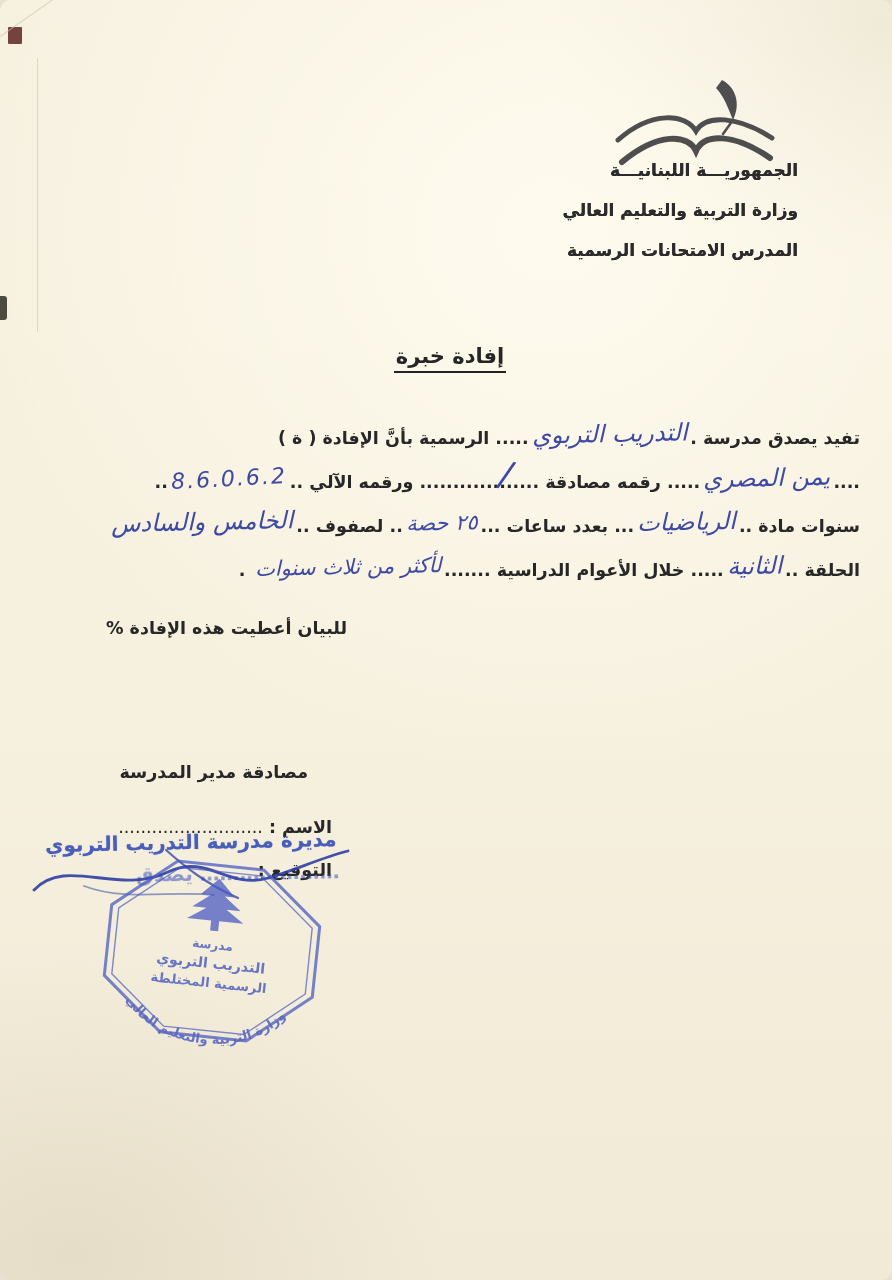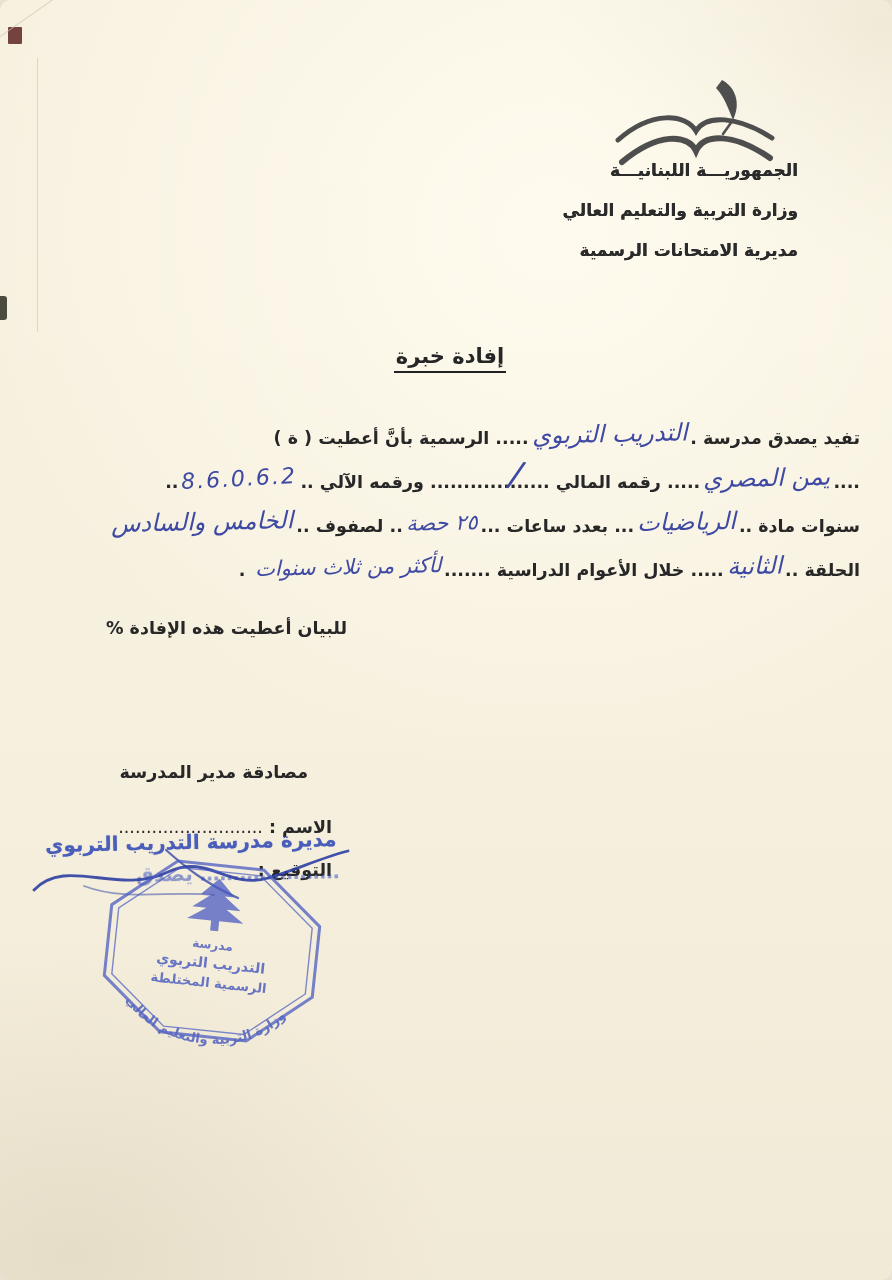--- a/index.html
+++ b/index.html
@@ -96,33 +96,33 @@
       <path d="M12,66 C46,36 80,40 90,57 C100,40 132,42 166,64" fill="none" stroke="#4e4e4e" stroke-width="5" stroke-linecap="round"></path>
       <path d="M16,88 C52,58 82,60 90,77 C98,59 128,59 164,84" fill="none" stroke="#4e4e4e" stroke-width="6" stroke-linecap="round"></path>
       <path d="M116,6 C128,12 136,28 127,46 C122,34 118,22 110,14 Z" fill="#4e4e4e"></path>
       <path d="M127,46 L117,60" fill="none" stroke="#4e4e4e" stroke-width="2.5" stroke-linecap="round"></path>
     </svg>
   </div>
 
   <div class="header-text">
     <div>الجمهوريـــة اللبنانيـــة</div>
     <div>وزارة التربية والتعليم العالي</div>
-    <div>مديرية الامتحانات الرسمية</div>
+    <div>المدرس الامتحانات الرسمية</div>
   </div>
 
   <div class="title">
     <span>إفادة خبرة</span>
   </div>
 
   <div class="body">
     <div class="line">
-      <span>تفيد يصدق مدرسة .</span><span class="fill">التدريب التربوي</span><span>..... الرسمية بأنَّ أعطيت ( ة )</span>
+      <span>تفيد يصدق مدرسة .</span><span class="fill">التدريب التربوي</span><span>..... الرسمية بأنَّ الإفادة ( ة )</span>
     </div>
     <div class="line">
-      <span>....</span><span class="fill">يمن المصري</span><span>..... رقمه المالي </span><span class="dots-wrap"><span>..................</span><span class="slash">/</span></span><span> ورقمه الآلي ..</span><span class="fill fill-num">8.6.0.6.2</span><span>..</span>
+      <span>....</span><span class="fill">يمن المصري</span><span>..... رقمه مصادقة </span><span class="dots-wrap"><span>..................</span><span class="slash">/</span></span><span> ورقمه الآلي ..</span><span class="fill fill-num">8.6.0.6.2</span><span>..</span>
     </div>
     <div class="line">
       <span>سنوات مادة ..</span><span class="fill">الرياضيات</span><span>... بعدد ساعات ...</span><span class="fill fill-sm">٢٥ حصة</span><span>.. لصفوف ..</span><span class="fill">الخامس والسادس</span>
     </div>
     <div class="line">
       <span>الحلقة ..</span><span class="fill">الثانية</span><span>..... خلال الأعوام الدراسية .......</span><span class="fill fill-sm">لأكثر من ثلاث سنوات</span><span> .</span>
     </div>
   </div>
 
   <div class="closing">للبيان أعطيت هذه الإفادة %</div>

